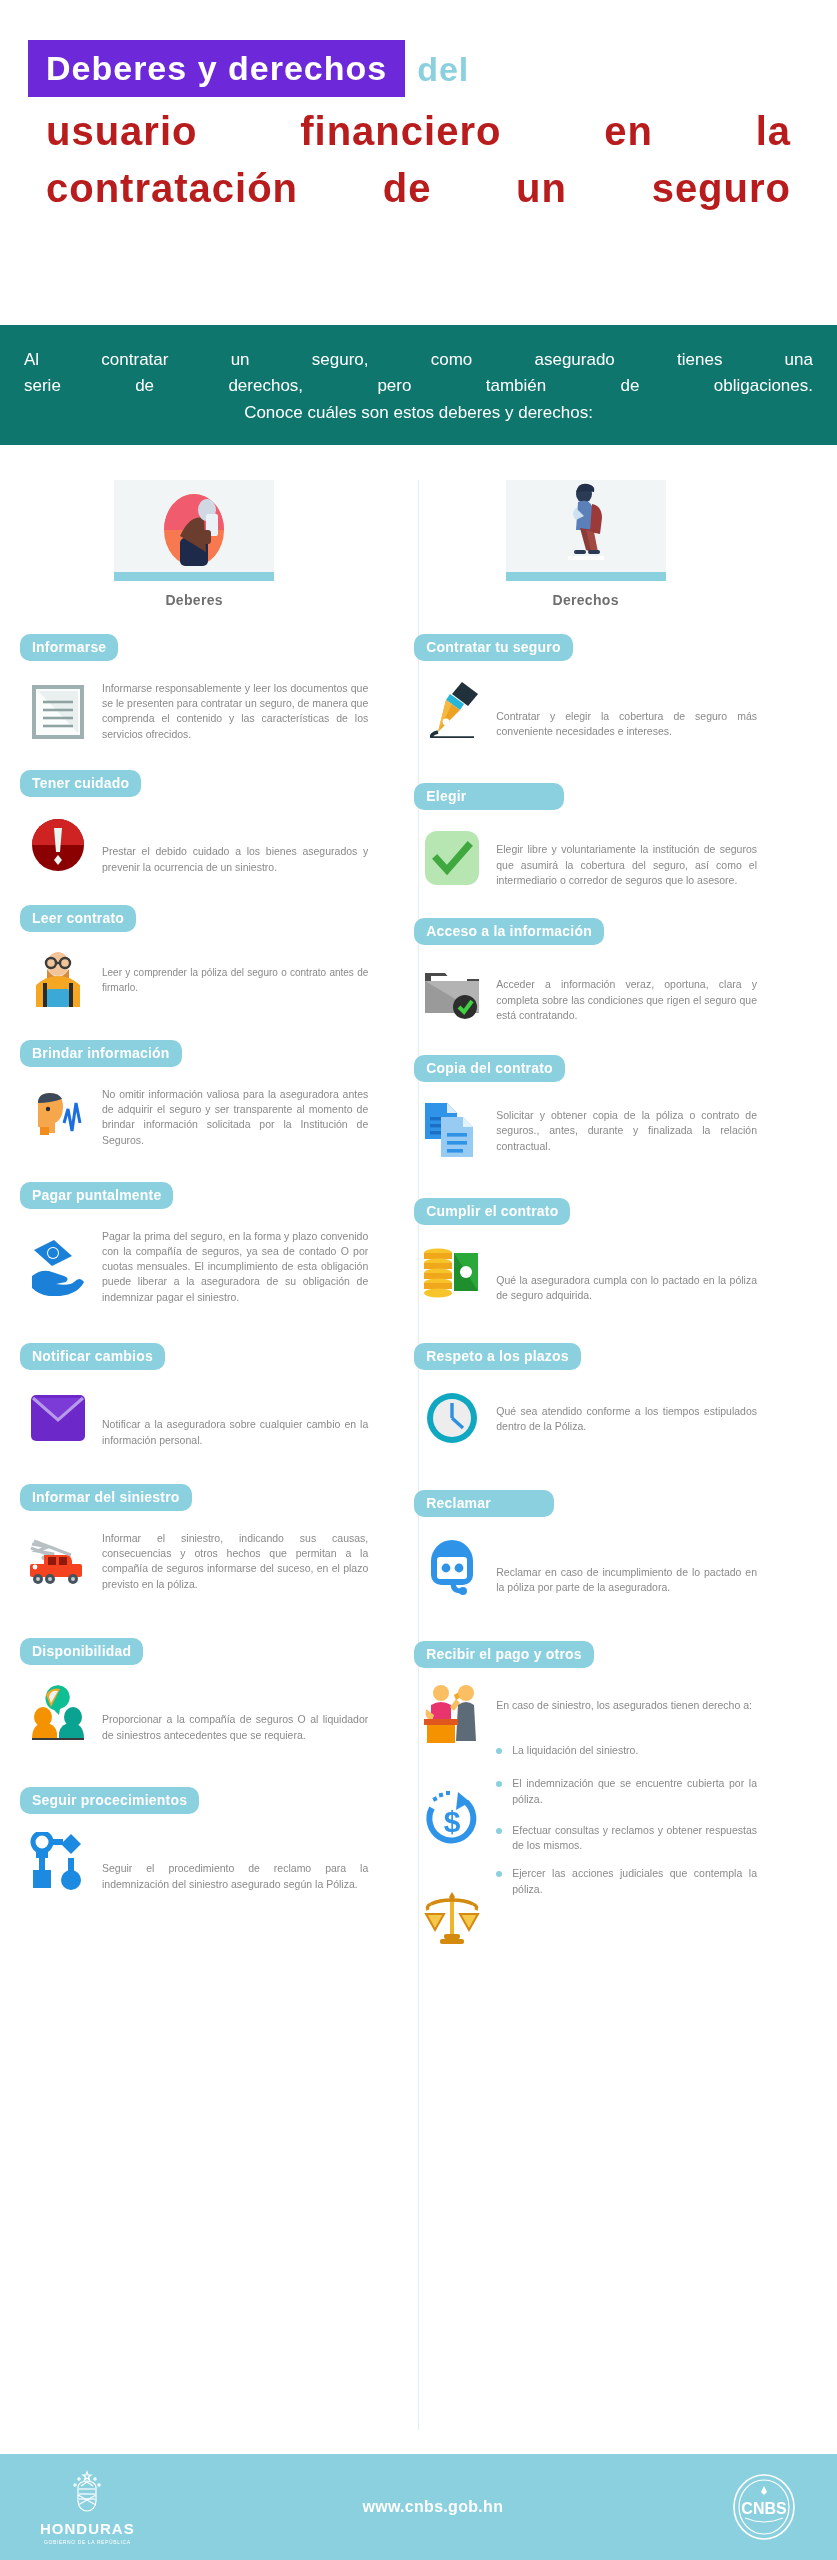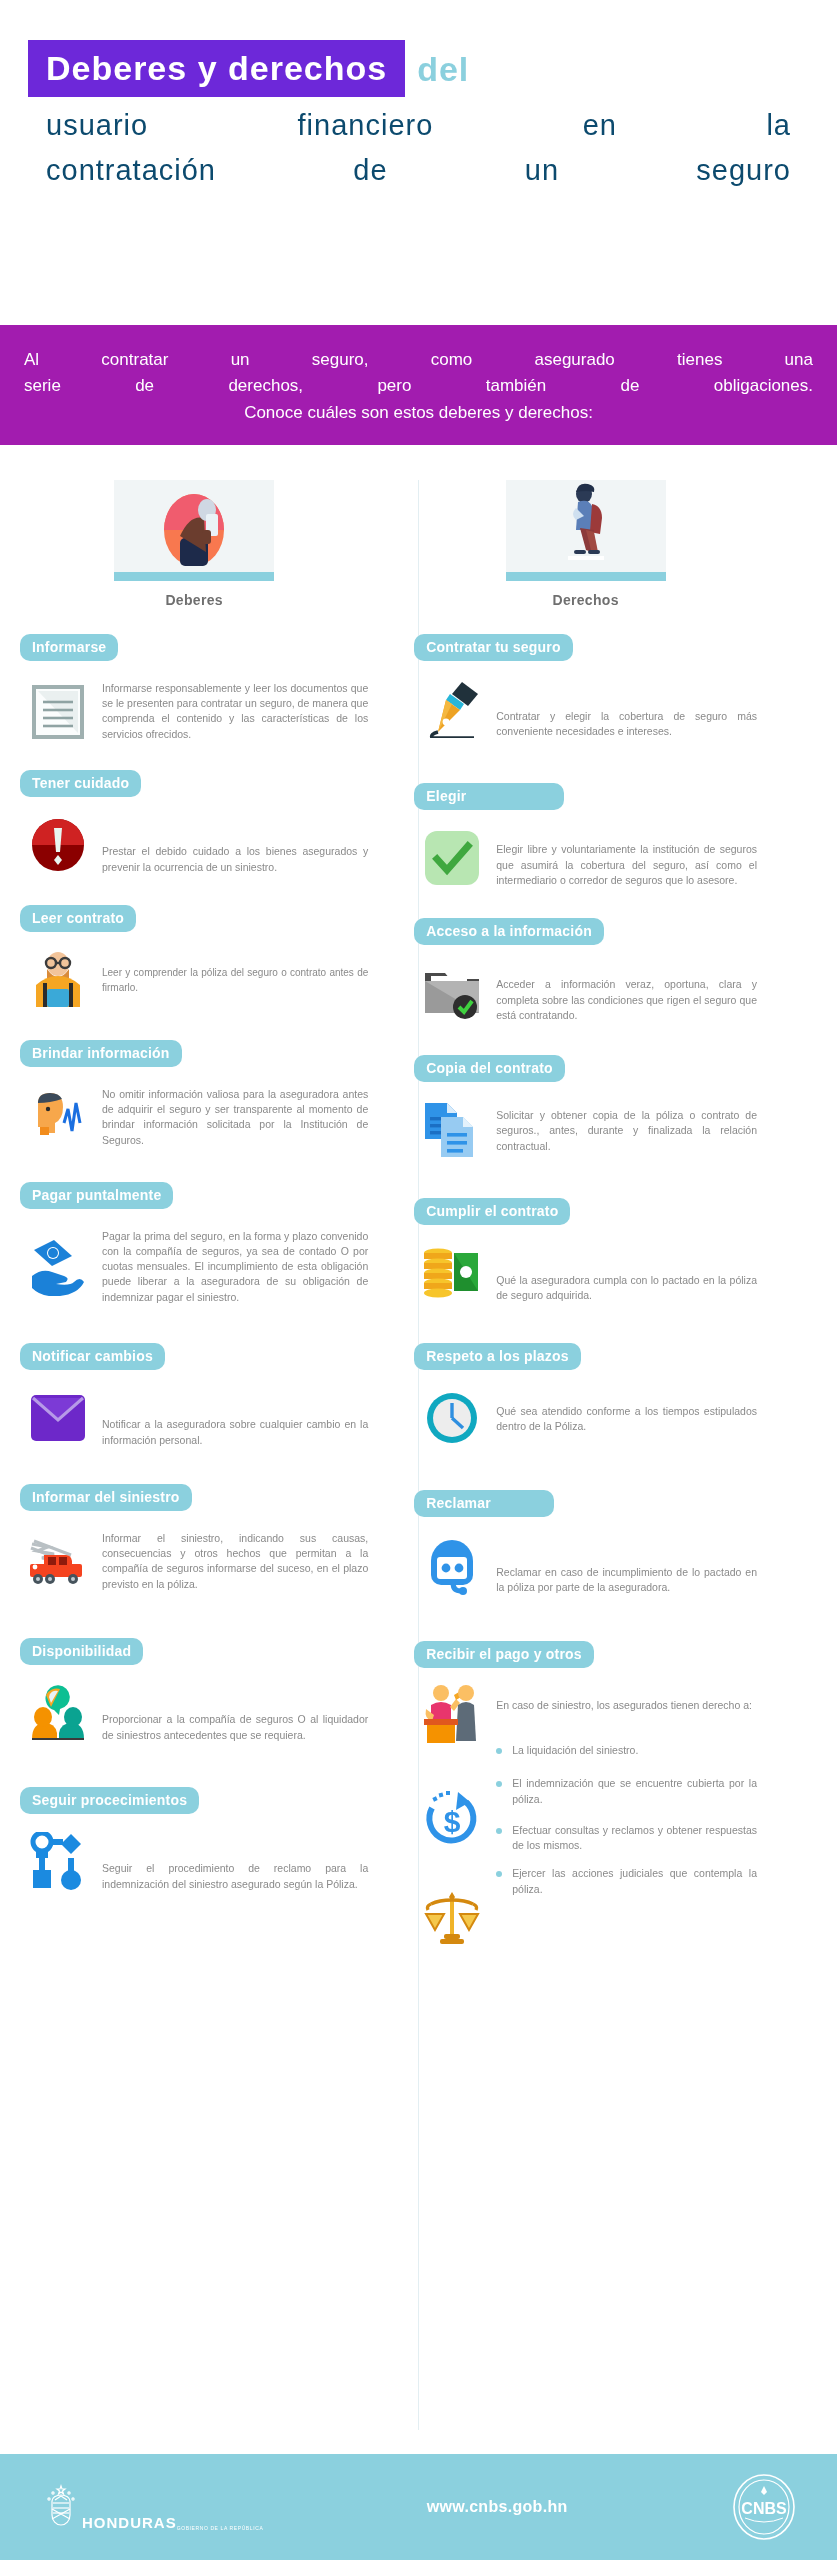--- a/index.html
+++ b/index.html
@@ -31,38 +31,38 @@
   .title-rest {
     display: inline-block;
     color: #8bd0de;
     font-size: 34px;
     font-weight: bold;
     letter-spacing: 1px;
     vertical-align: middle;
     padding-left: 12px;
   }
   .title-row2, .title-row3 {
-    color: #0c4a6e;
-    font-size: 29px;
-    font-weight: normal;
+    color: #b91c1c;
+    font-size: 40px;
+    font-weight: bold;
     letter-spacing: 1px;
     padding: 0 18px;
     margin-top: 12px;
   }
   .title-row2 { text-align: justify; text-align-last: justify; }
   .title-row3 { text-align: justify; text-align-last: justify; }
 
   
   .intro {
     position: absolute;
     top: 325px;
     left: 0;
     width: 837px;
     height: 120px;
-    background: #a21caf;
+    background: #0f766e;
     color: #ffffff;
     font-size: 17px;
     line-height: 1.55;
     padding: 22px 24px;
     text-align: center;
   }
   .intro p { text-align: justify; text-align-last: center; }
   .intro p.j { text-align: justify; text-align-last: justify; }
 
   
@@ -158,21 +158,21 @@
   .footer {
     position: absolute;
     bottom: 0; left: 0;
     width: 837px; height: 106px;
     background: #8bd0de;
     display: flex;
     align-items: center;
     justify-content: space-between;
     padding: 0 40px;
   }
-  .foot-left { display: flex; align-items: flex-end; }
+  .foot-left { display: flex; flex-direction: column; align-items: center; }
   .foot-country { color: #fff; font-size: 15px; font-weight: bold; letter-spacing: 1px; margin-top: 3px; }
   .foot-sub { color: #fff; font-size: 5px; letter-spacing: .6px; margin-top: 2px; }
   .foot-url { color: #ffffff; font-size: 16px; font-weight: bold; letter-spacing: .3px; }
   .foot-seal { width: 66px; height: 66px; }
 
   svg { display: block; }
 </style>
 </head>
 <body>
 

